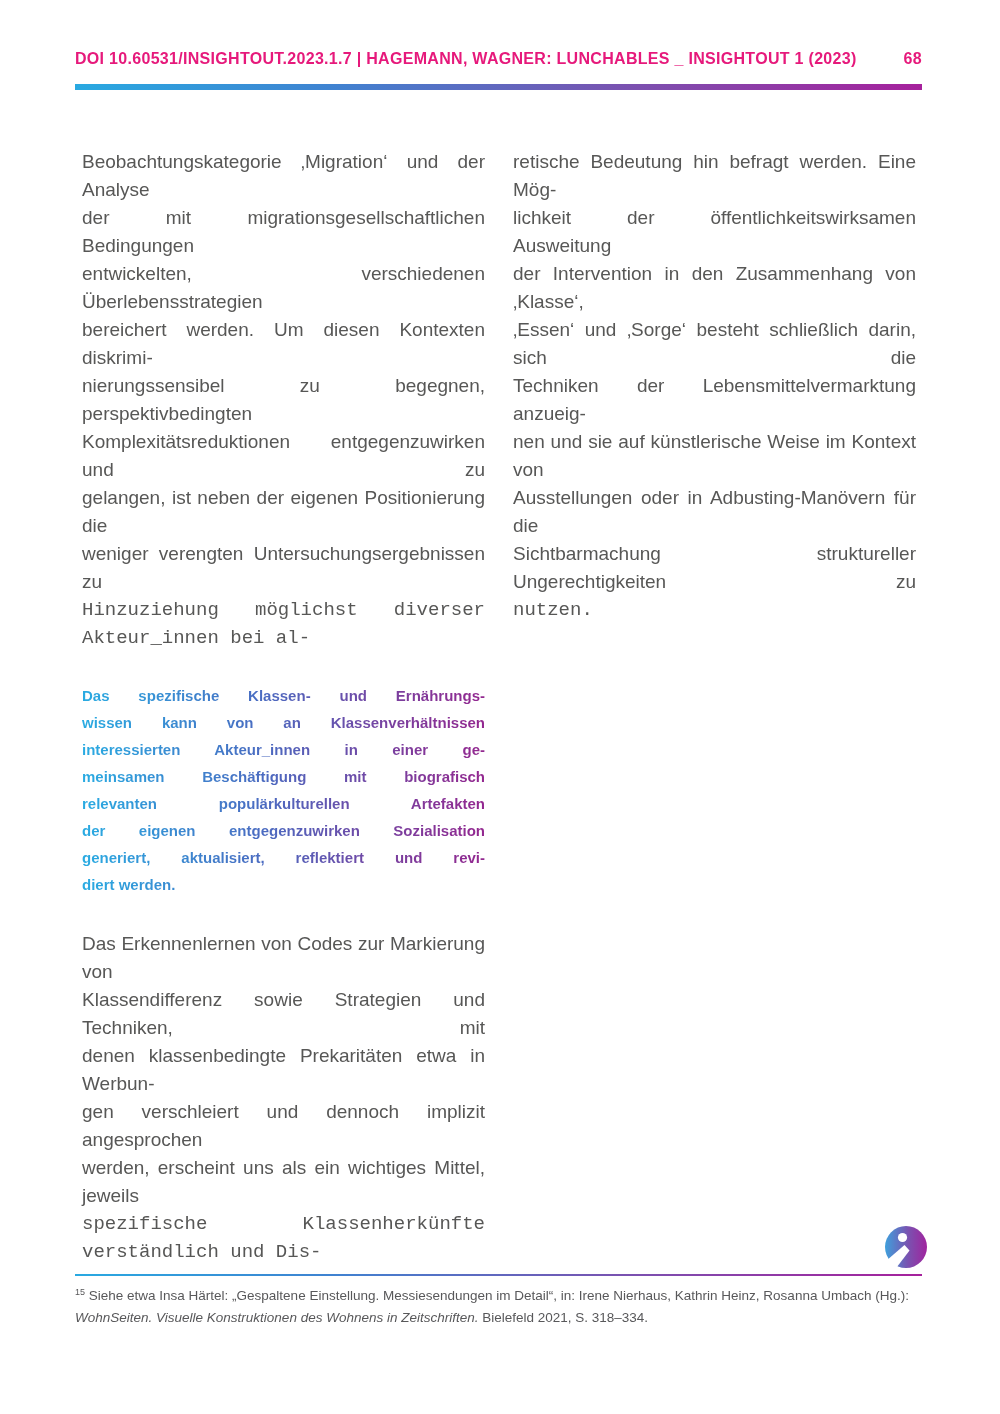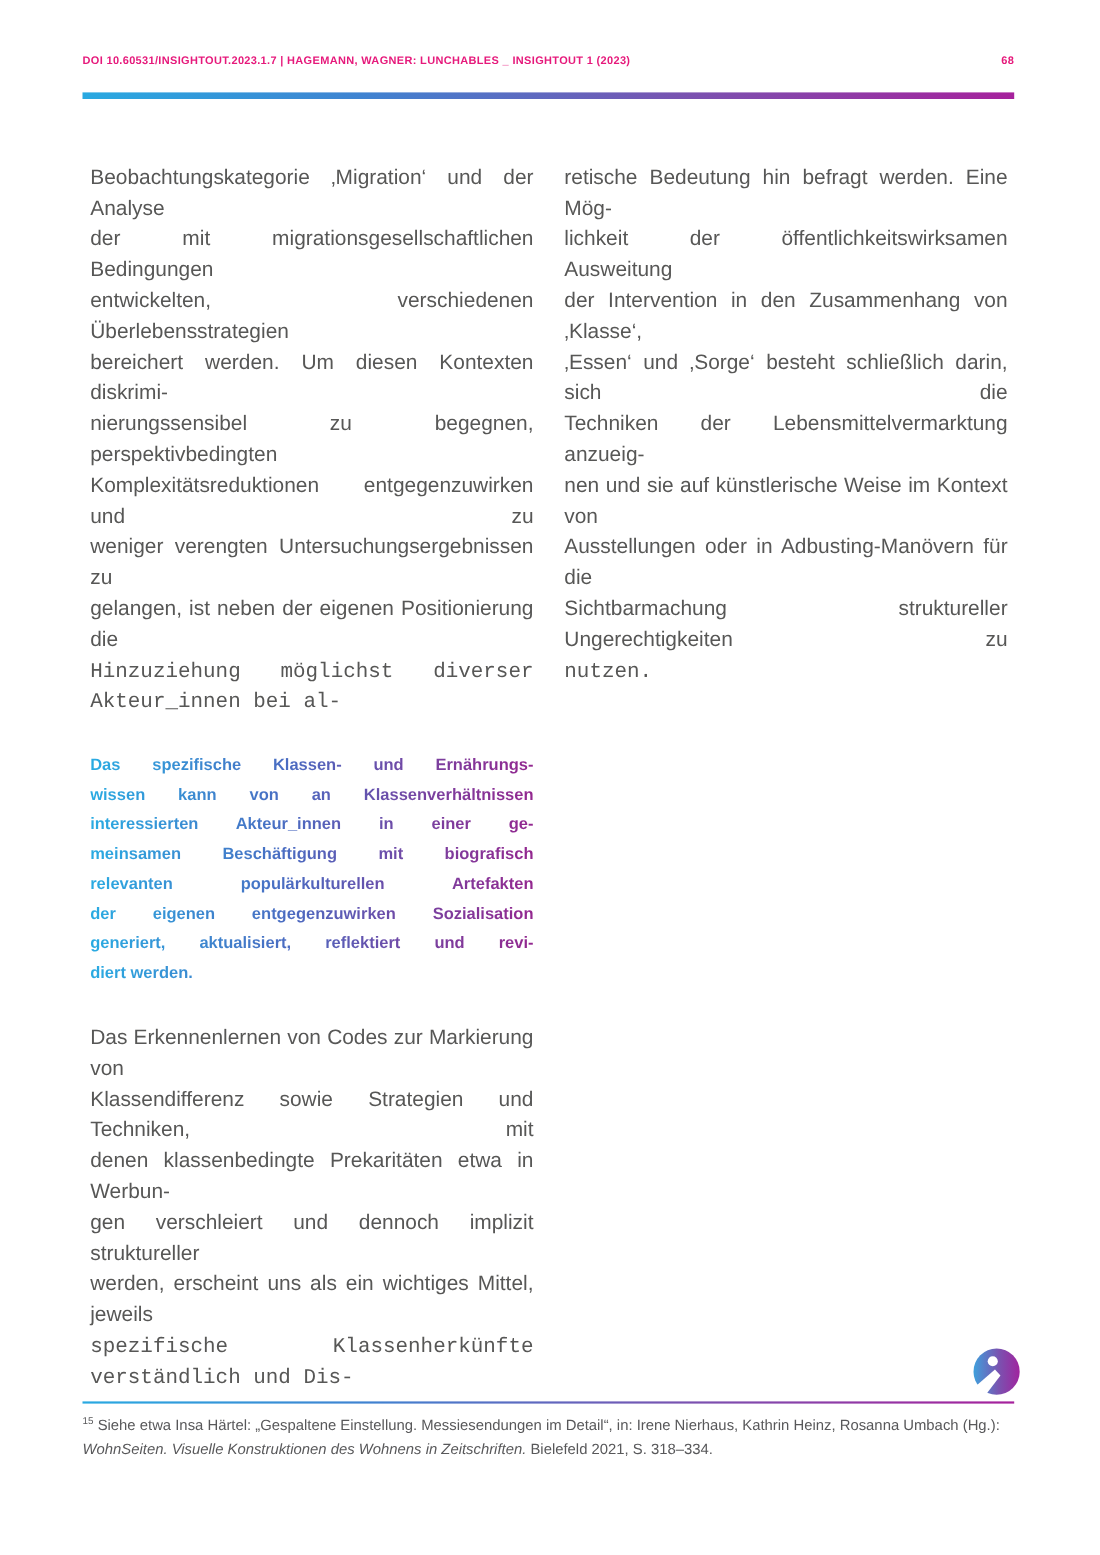--- a/index.html
+++ b/index.html
@@ -7,21 +7,21 @@
   body {
     width: 1000px; height: 1414px;
     position: relative;
     font-family: "Liberation Sans", sans-serif;
     color: #575756;
     overflow: hidden;
   }
   .page-header {
     position: absolute; left: 75px; top: 50px; width: 847px;
     display: flex; justify-content: space-between; align-items: baseline;
-    color: #E6197B; font-size: 10px; font-weight: bold; letter-spacing: 0.3px;
+    color: #E6197B; font-size: 16px; font-weight: bold; letter-spacing: 0.3px;
   }
   .top-bar {
     position: absolute; left: 75px; top: 84px; width: 847px; height: 6px;
     background: linear-gradient(90deg, #29A9E1 0%, #3F83D1 30%, #7A52B0 65%, #A6219C 100%);
   }
   .columns {
     position: absolute; left: 82px; top: 148px; width: 834px;
     display: flex; gap: 28px;
   }
   .col { width: 403px; }
@@ -69,39 +69,39 @@
 
 <div class="columns">
   <div class="col">
     <div class="para">
         <div class="body-line">Beobachtungskategorie ‚Migration‘ und der Analyse</div>
         <div class="body-line">der mit migrationsgesellschaftlichen Bedingungen</div>
         <div class="body-line">entwickelten, verschiedenen Überlebensstrategien</div>
         <div class="body-line">bereichert werden. Um diesen Kontexten diskrimi-</div>
         <div class="body-line">nierungssensibel zu begegnen, perspektivbedingten</div>
         <div class="body-line">Komplexitätsreduktionen entgegenzuwirken und zu</div>
+        <div class="body-line">gelangen, ist neben der eigenen Positionierung die</div>
         <div class="body-line">weniger verengten Untersuchungsergebnissen zu</div>
-        <div class="body-line">gelangen, ist neben der eigenen Positionierung die</div>
         <div class="body-line">Hinzuziehung möglichst diverser Akteur_innen bei al-</div>
       </div>
     <div class="pull-quote para">
         <div class="quote-line">Das spezifische Klassen- und Ernährungs-</div>
         <div class="quote-line">wissen kann von an Klassenverhältnissen</div>
         <div class="quote-line">interessierten Akteur_innen in einer ge-</div>
         <div class="quote-line">meinsamen Beschäftigung mit biografisch</div>
         <div class="quote-line">relevanten populärkulturellen Artefakten</div>
         <div class="quote-line">der eigenen entgegenzuwirken Sozialisation</div>
         <div class="quote-line">generiert, aktualisiert, reflektiert und revi-</div>
         <div class="quote-line">diert werden.</div>
       </div>
     <div class="para">
         <div class="body-line">Das Erkennenlernen von Codes zur Markierung von</div>
         <div class="body-line">Klassendifferenz sowie Strategien und Techniken, mit</div>
         <div class="body-line">denen klassenbedingte Prekaritäten etwa in Werbun-</div>
-        <div class="body-line">gen verschleiert und dennoch implizit struktureller</div>
+        <div class="body-line">gen verschleiert und dennoch implizit angesprochen</div>
         <div class="body-line">werden, erscheint uns als ein wichtiges Mittel, jeweils</div>
         <div class="body-line">spezifische Klassenherkünfte verständlich und Dis-</div>
       </div>
   </div>
   <div class="col">
     <div class="para">
         <div class="body-line">retische Bedeutung hin befragt werden. Eine Mög-</div>
         <div class="body-line">lichkeit der öffentlichkeitswirksamen Ausweitung</div>
         <div class="body-line">der Intervention in den Zusammenhang von ‚Klasse‘,</div>
         <div class="body-line">‚Essen‘ und ‚Sorge‘ besteht schließlich darin, sich die</div>

